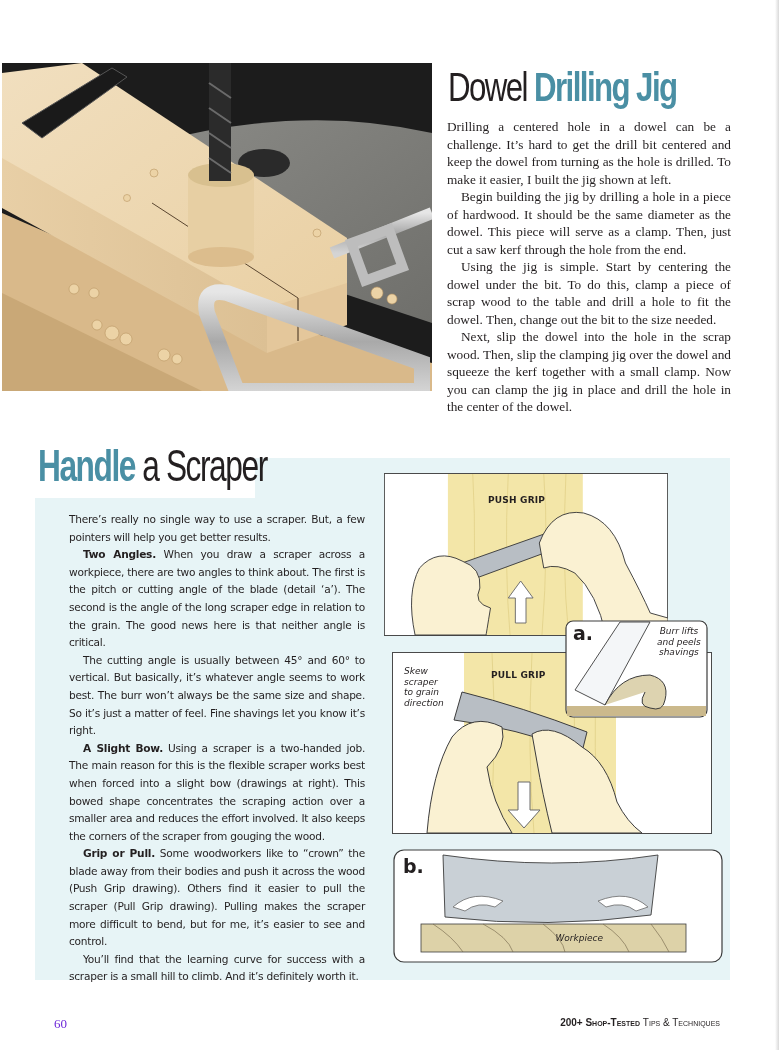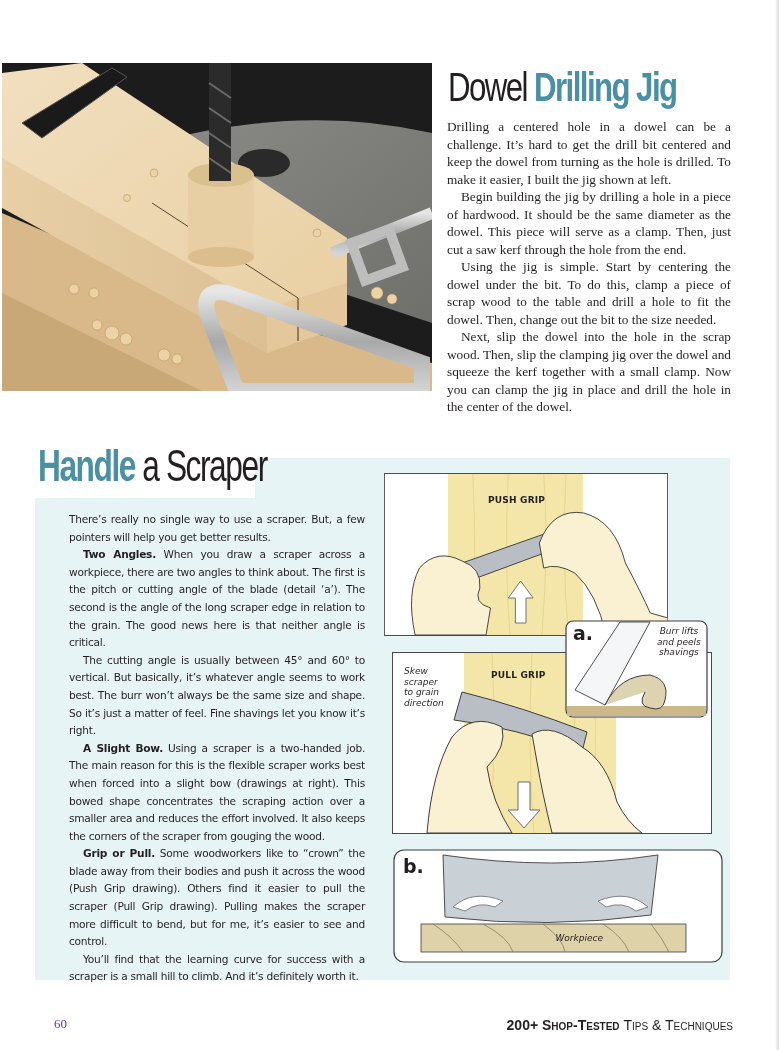--- a/index.html
+++ b/index.html
@@ -72,22 +72,22 @@
       position: absolute; font-family: "DejaVu Sans", sans-serif; font-weight: 700;
       font-size: 19px; color: #231f20;
     }
 
     
     .page-number {
       position: absolute; left: 54px; top: 1016px;
       font-family: "Liberation Serif", serif; font-size: 13px; color: #6d28d9;
     }
     .footer-title {
-      position: absolute; right: 46px; top: 1017px; white-space: nowrap;
-      font-family: "Liberation Sans", sans-serif; font-size: 14px; color: #231f20;
+      position: absolute; right: 59px; top: 1017px; white-space: nowrap;
+      font-family: "Liberation Sans", sans-serif; font-size: 10px; color: #231f20;
     }
     .footer-title .strong { font-weight: 700; }
     .footer-title .sc { font-variant: small-caps; }
     .right-edge {
       position: absolute; right: 0; top: 0; width: 4px; height: 1050px;
       background: linear-gradient(to right, #ffffff, #d9d9d9);
     }
   </style>
 </head>
 <body>

